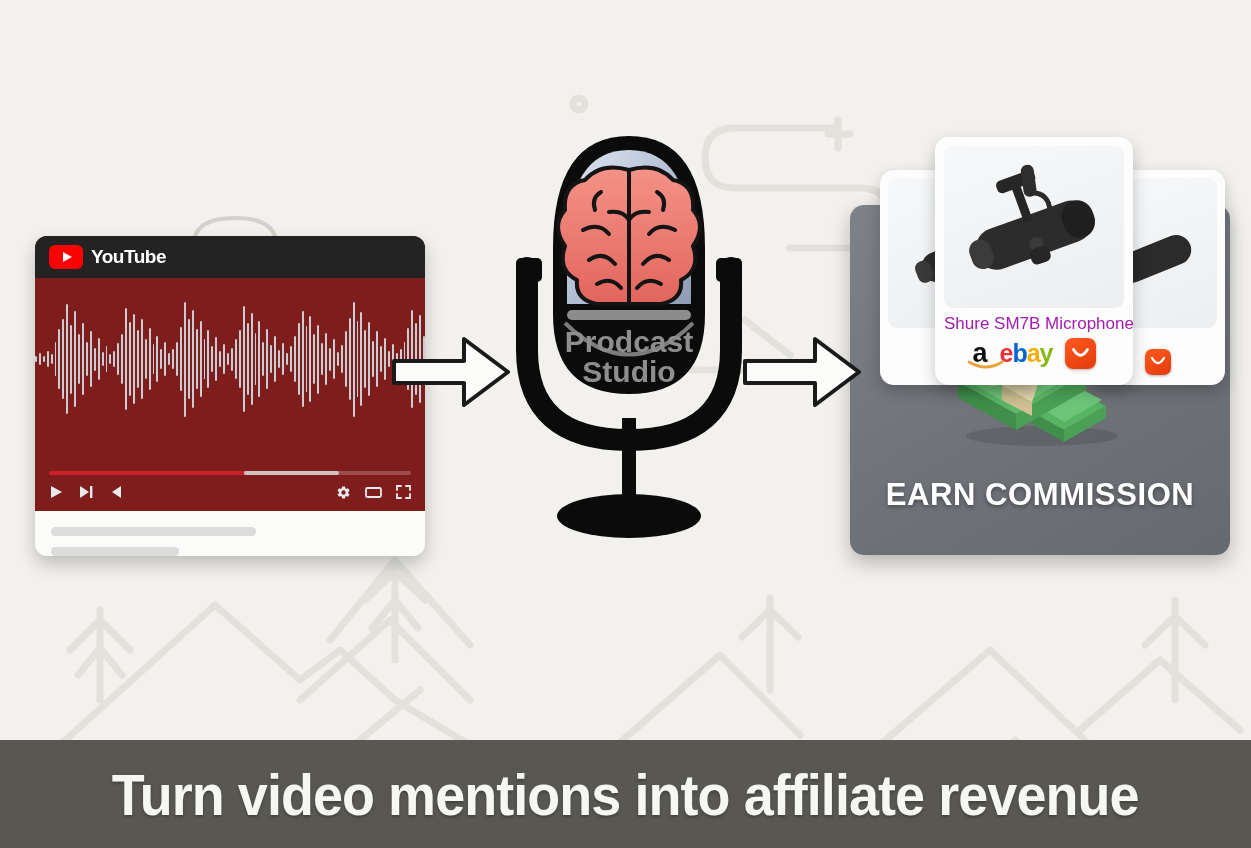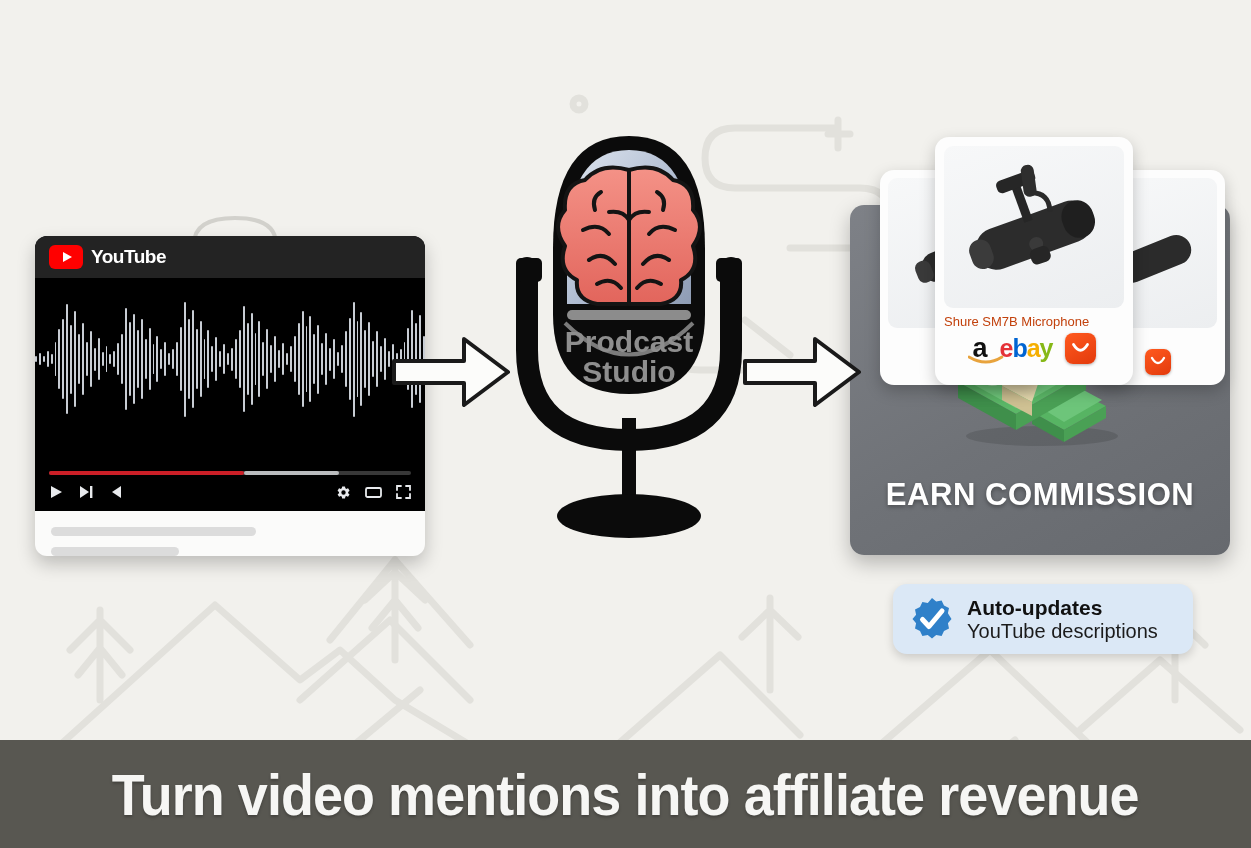--- a/index.html
+++ b/index.html
@@ -47,21 +47,21 @@
     left: 35px; top: 236px; width: 390px; height: 320px;
     background: #fbfbfa;
     border-radius: 12px;
     box-shadow: 0 8px 18px rgba(0,0,0,.22);
     overflow: hidden;
     z-index: 20;
   }
   #yt-player {
     position: relative;
     height: 275px;
-    background: #000000;
+    background: #7f1d1d;
   }
   #yt-topbar {
     height: 42px; background: #232323;
     display: flex; align-items: center; padding-left: 14px; gap: 8px;
   }
   #yt-logo-mark {
     width: 34px; height: 24px; background: #ff0000;
     border-radius: 6px;
     display: flex; align-items: center; justify-content: center;
   }
@@ -150,21 +150,21 @@
     padding: 9px;
   }
   .card-img {
     background: linear-gradient(160deg,#f7f8f9,#eceef0);
     border-radius: 9px;
     width: 100%; height: 162px;
     display: flex; align-items: center; justify-content: center;
     overflow: hidden;
   }
   #card-front-title {
-    text-align: left; font-size: 13px; color: #c2410c;
+    text-align: left; font-size: 17px; color: #a21caf;
     margin-top: 6px; white-space: nowrap; font-weight: 500;
   }
   #card-front-badges {
     display: flex; align-items: center; justify-content: center; gap: 12px;
     margin-top: 4px;
   }
   .badge-amazon { font-size: 27px; font-weight: bold; color: #111; position: relative; line-height:.9; }
   .badge-ebay { display: flex; font-size: 25px; font-weight: bold; letter-spacing: -1px; line-height: 1; }
   .badge-ebay .e { color: #e53238; }
   .badge-ebay .b { color: #0064d2; }
@@ -568,28 +568,18 @@
       </span>
       <span class="badge-ali">
         <svg width="19" height="16" viewBox="0 0 19 16">
             <path d="M2.5 3.5 Q9.5 15 16.5 3.5" fill="none" stroke="#fff" stroke-width="2.8" stroke-linecap="round"></path>
           </svg>
       </span>
     </div>
   </div>
 
 
-  <div id="auto-updates">
-    <svg width="46" height="46" viewBox="0 0 46 46">
-      <path d="M23 2 l4.2 3.6 5.4-1.1 2.4 5 5 2.4-1.1 5.4L42.5 23l-3.6 4.2 1.1 5.4-5 2.4-2.4 5-5.4-1.1L23 42.5l-4.2-3.6-5.4 1.1-2.4-5-5-2.4 1.1-5.4L3.5 23l3.6-4.2-1.1-5.4 5-2.4 2.4-5 5.4 1.1z" fill="#2f80c9"></path>
-      <path d="M13.5 23.5 L20 30.5 L33 15" fill="none" stroke="#ffffff" stroke-width="5" stroke-linecap="round" stroke-linejoin="round"></path>
-    </svg>
-    <div id="auto-updates-text">
-      <div id="auto-updates-title">Auto-updates</div>
-      <div id="auto-updates-sub">YouTube descriptions</div>
-    </div>
-  </div>
 
   <div id="bottom-banner">
     <div id="bottom-banner-text">Turn video mentions into affiliate revenue</div>
   </div>
 
 </div>
 
 </body></html>

